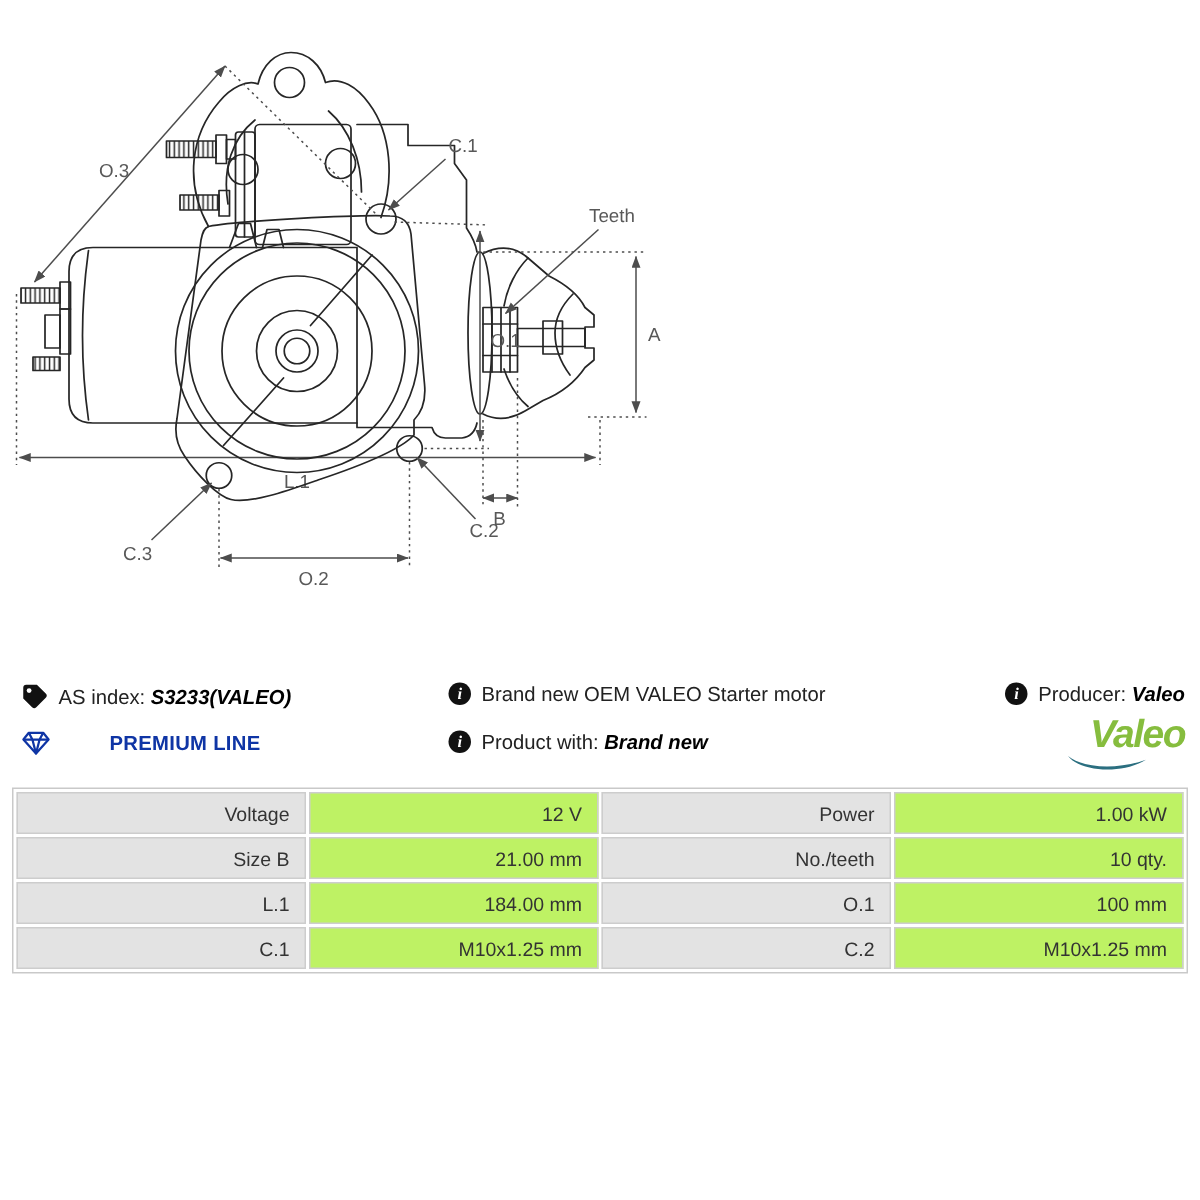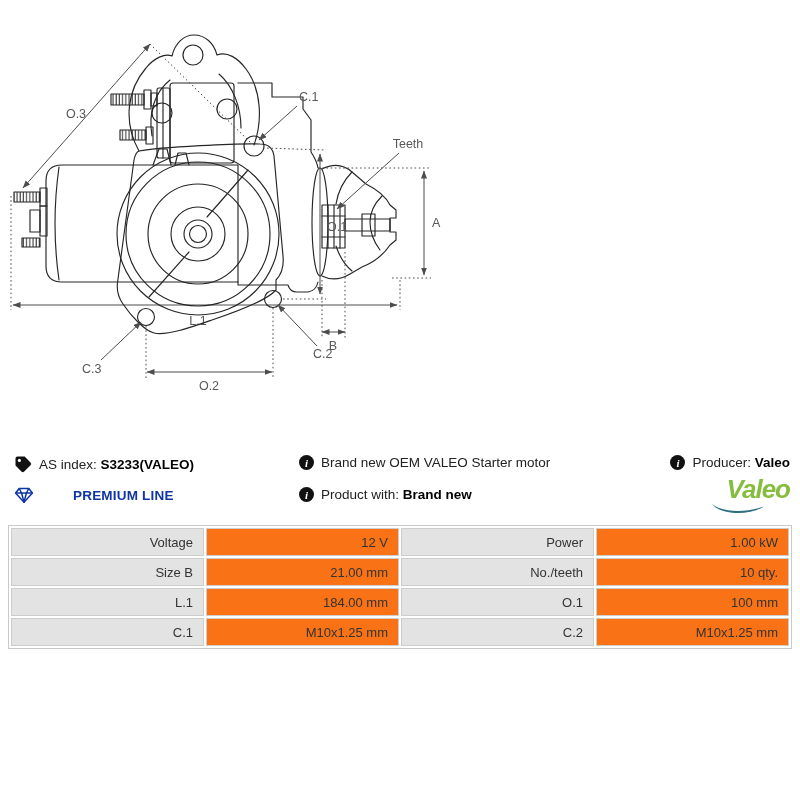--- a/index.html
+++ b/index.html
@@ -11,40 +11,40 @@
   #side-view{left:0;top:60;}
   #front-view{left:440;top:50;}
   svg text{font-family:"Liberation Sans",sans-serif;fill:#585858;font-size:12.5px;}
   .part{stroke:#262626;stroke-width:1.15;fill:none;stroke-linejoin:round;stroke-linecap:round;}
   .dim{stroke:#4d4d4d;stroke-width:1;fill:none;}
   .dot{stroke:#4d4d4d;stroke-width:1;fill:none;stroke-dasharray:1.6,2.6;}
 
   
   .inforow{position:absolute;display:flex;align-items:center;gap:7px;
            font-size:13.5px;white-space:nowrap;}
-  .inforow b{color:#000;}
+  .inforow b{color:#000;font-style:italic;}
   .circle-i{display:inline-flex;align-items:center;justify-content:center;
              width:15px;height:15px;border-radius:50%;background:#111;color:#fff;
              font-family:"Liberation Serif",serif;font-size:11px;font-weight:bold;
              font-style:italic;flex:0 0 15px;}
   .premium{color:#0f35a5;font-weight:bold;letter-spacing:.2px;padding-left:32px;}
   #valeo-logo{position:absolute;right:10px;top:477px;width:84px;text-align:right;}
   #valeo-logo .logotext{display:block;color:#86bd3e;font-weight:bold;font-style:italic;
         font-size:26px;line-height:24px;letter-spacing:-1px;}
   #valeo-logo svg{display:block;margin-top:1px;}
 
   
   table.specs{position:absolute;left:8px;top:525px;width:784px;
               border-collapse:separate;border-spacing:2px;table-layout:fixed;
               border:1px solid #c9c9c9;background:#fff;}
   table.specs td{border:1px solid #cdcdcd;font-size:13px;color:#333;
                  text-align:right;vertical-align:top;line-height:17px;
                  padding:5px 10px 4px 14px;height:17px;}
   td.lbl{background:#e3e3e3;border-color:#d6d6d6;margin-left:28px;}
-  td.val{background:#f97316;}
+  td.val{background:#bef264;}
 </style>
 </head>
 <body>
 
 <div class="page">
 
   <svg id="side-view" class="drawing" width="445" height="360" viewBox="0 0 445 360">
     <defs>
       <pattern id="hat" width="3.2" height="12" patternUnits="userSpaceOnUse">
         <path d="M1,0 L1,12" stroke="#262626" stroke-width="1"></path>

